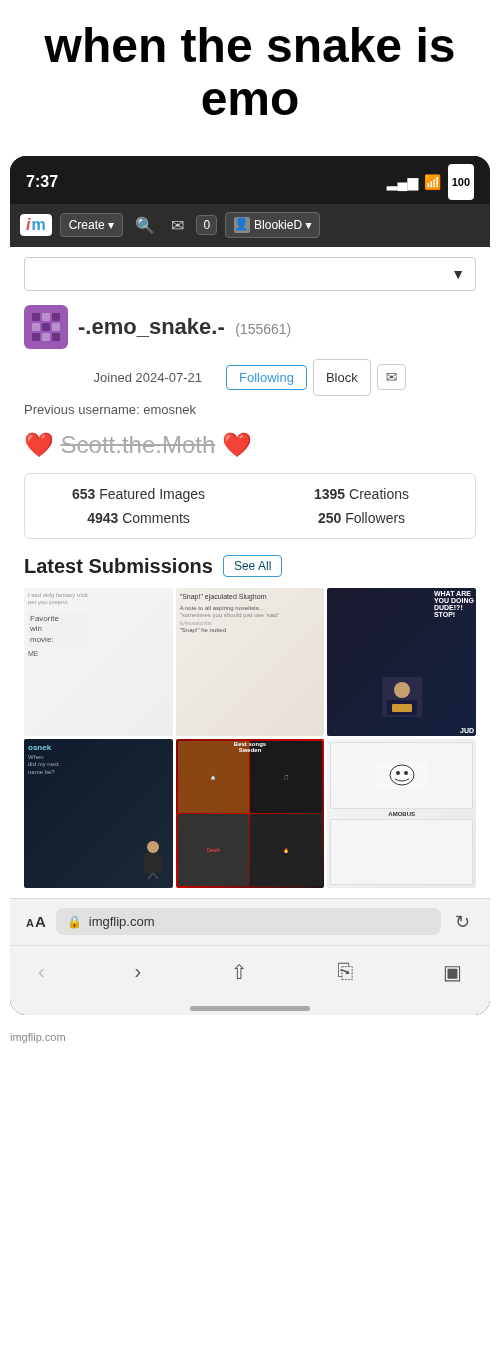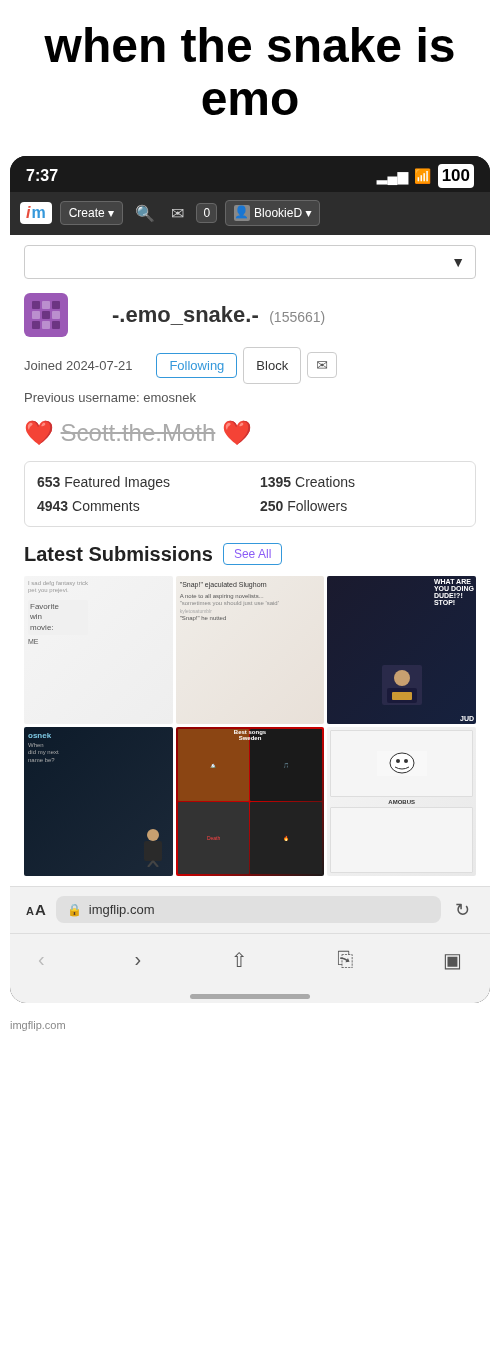--- a/index.html
+++ b/index.html
@@ -51,23 +51,23 @@
       display: flex;
       align-items: center;
       gap: 6px;
     }
     .signal-bars { font-size: 14px; }
     .wifi-icon { font-size: 14px; }
     .battery {
       background: #fff;
       color: #000;
       border-radius: 4px;
-      font-size: 17px;
+      font-size: 11px;
       font-weight: 700;
-      padding: 2px 4px;
+      padding: 12px 4px;
     }
 
     
     .browser-header {
       background: #2d2d2d;
       padding: 8px 10px;
     }
     .browser-nav {
       display: flex;
       align-items: center;
@@ -172,33 +172,32 @@
       background: #9b59b6;
       border-radius: 6px;
       display: flex;
       align-items: center;
       justify-content: center;
     }
     .username-text {
       font-size: 22px;
       font-weight: 700;
       color: #333;
-      margin-left: 34px;
     }
     .user-id {
       font-size: 14px;
       color: #888;
       margin-left: 6px;
     }
 
     
     .joined-row {
       display: flex;
       align-items: center;
-      justify-content: flex-start;
+      justify-content: center;
       margin-bottom: 6px;
     }
     .joined-text {
       font-size: 13px;
       color: #555;
     }
     .action-buttons {
       display: flex;
       gap: 6px;
       align-items: center;
@@ -255,40 +254,41 @@
       border-radius: 6px;
       padding: 12px;
       margin-bottom: 16px;
       display: grid;
       grid-template-columns: 1fr 1fr;
       gap: 8px 20px;
     }
     .stat-item {
       font-size: 14px;
       color: #333;
+      text-align: center;
     }
     .stat-value {
       font-weight: 700;
     }
 
     
     .submissions-header {
       display: flex;
       align-items: center;
       gap: 10px;
       margin-bottom: 10px;
     }
     .submissions-title {
       font-size: 20px;
       font-weight: 700;
       color: #222;
     }
     .see-all-btn {
       border: 1px solid #3498db;
-      color: #8b5cf6;
+      color: #0c4a6e;
       background: #fff;
       border-radius: 4px;
       font-size: 12px;
       padding: 3px 10px;
       cursor: pointer;
     }
 
     
     .image-grid {
       display: grid;

